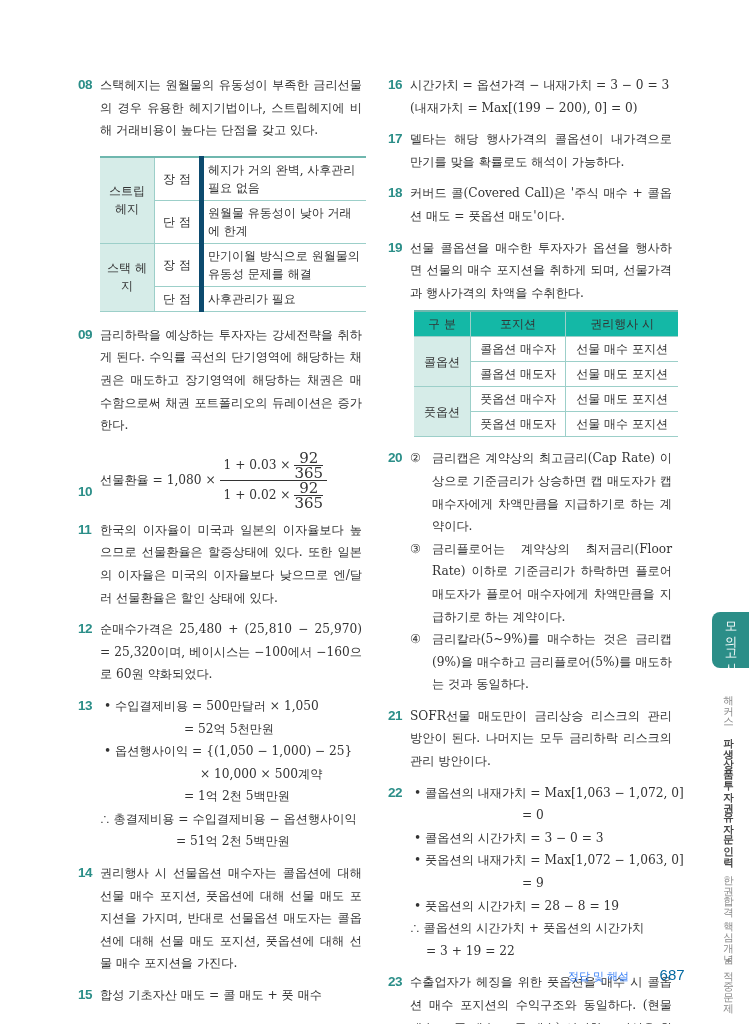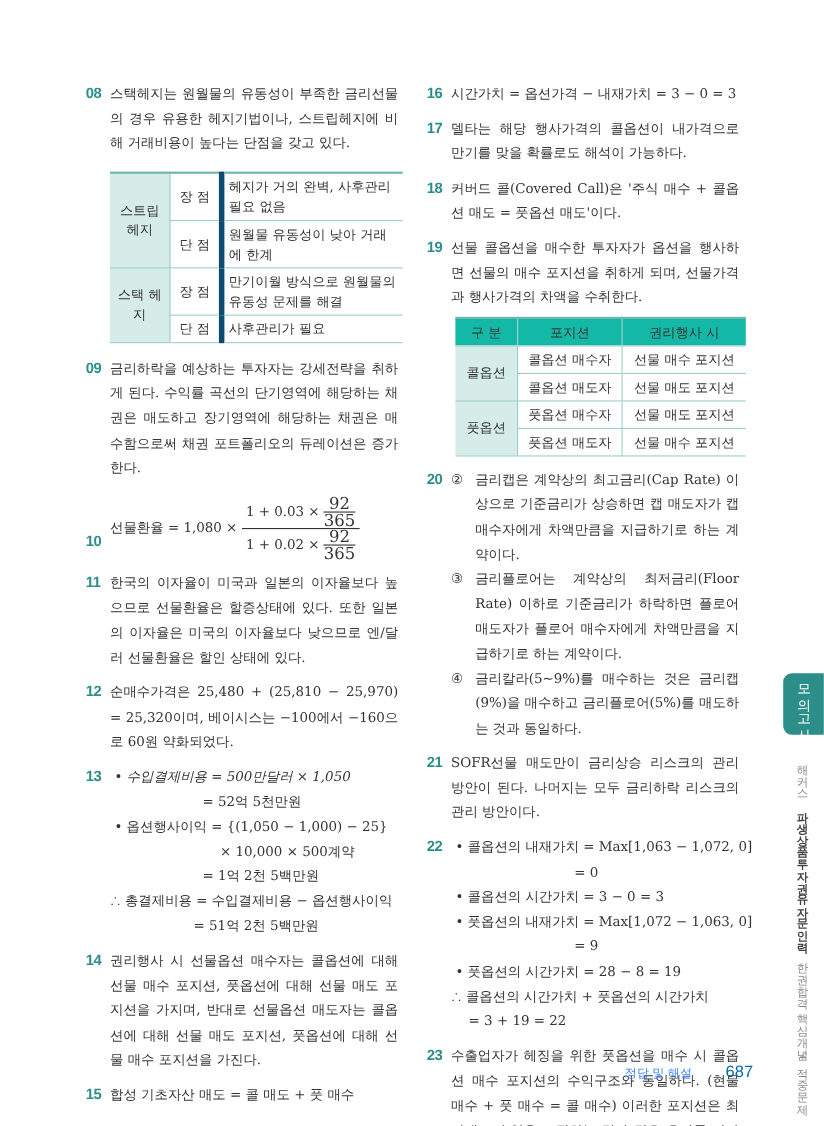--- a/index.html
+++ b/index.html
@@ -119,21 +119,21 @@
     <div class="just">한국의 이자율이 미국과 일본의 이자율보다 높으므로 선물환율은 할증상태에 있다. 또한 일본의 이자율은 미국의 이자율보다 낮으므로 엔/달러 선물환율은 할인 상태에 있다.</div>
   </div>
 
   <div class="q">
     <span class="qnum">12</span>
     <div class="just">순매수가격은 25,480 + (25,810 − 25,970) = 25,320이며, 베이시스는 −100에서 −160으로 60원 약화되었다.</div>
   </div>
 
   <div class="q">
     <span class="qnum">13</span>
-    <div class="bullet-row" style="padding-left:4px;font-style:italic;">• 수입결제비용 = 500만달러 × 1,050</div>
+    <div class="bullet-row" style="padding-left:4px;">• 수입결제비용 = 500만달러 × 1,050</div>
     <div class="bullet-row" style="padding-left:84px;">= 52억 5천만원</div>
     <div class="bullet-row" style="padding-left:4px;">• 옵션행사이익 = {(1,050 − 1,000) − 25}</div>
     <div class="bullet-row" style="padding-left:100px;">× 10,000 × 500계약</div>
     <div class="bullet-row" style="padding-left:84px;">= 1억 2천 5백만원</div>
     <div class="bullet-row" style="padding-left:0;">∴ 총결제비용 = 수입결제비용 − 옵션행사이익</div>
     <div class="bullet-row" style="padding-left:76px;">= 51억 2천 5백만원</div>
   </div>
 
   <div class="q">
     <span class="qnum">14</span>
@@ -144,20 +144,21 @@
     <span class="qnum">15</span>
     <div>합성 기초자산 매도 = 콜 매도 + 풋 매수</div>
   </div>
 </div>
 
 <div class="col right">
 
   <div class="q">
     <span class="qnum">16</span>
     <div class="bullet-row">시간가치 = 옵션가격 − 내재가치 = 3 − 0 = 3</div>
+    <div class="bullet-row">(내재가치 = Max[(199 − 200), 0] = 0)</div>
   </div>
 
   <div class="q">
     <span class="qnum">17</span>
     <div class="just">델타는 해당 행사가격의 콜옵션이 내가격으로 만기를 맞을 확률로도 해석이 가능하다.</div>
   </div>
 
   <div class="q">
     <span class="qnum">18</span>
     <div class="just">커버드 콜(Covered Call)은 '주식 매수 + 콜옵션 매도 = 풋옵션 매도'이다.</div>

